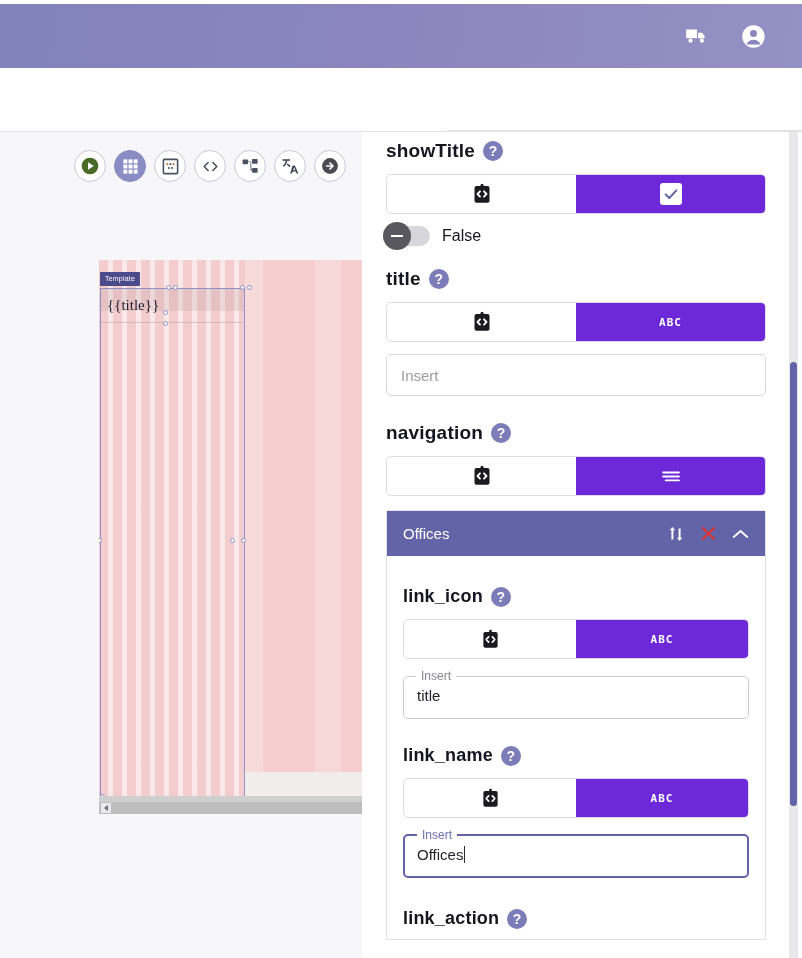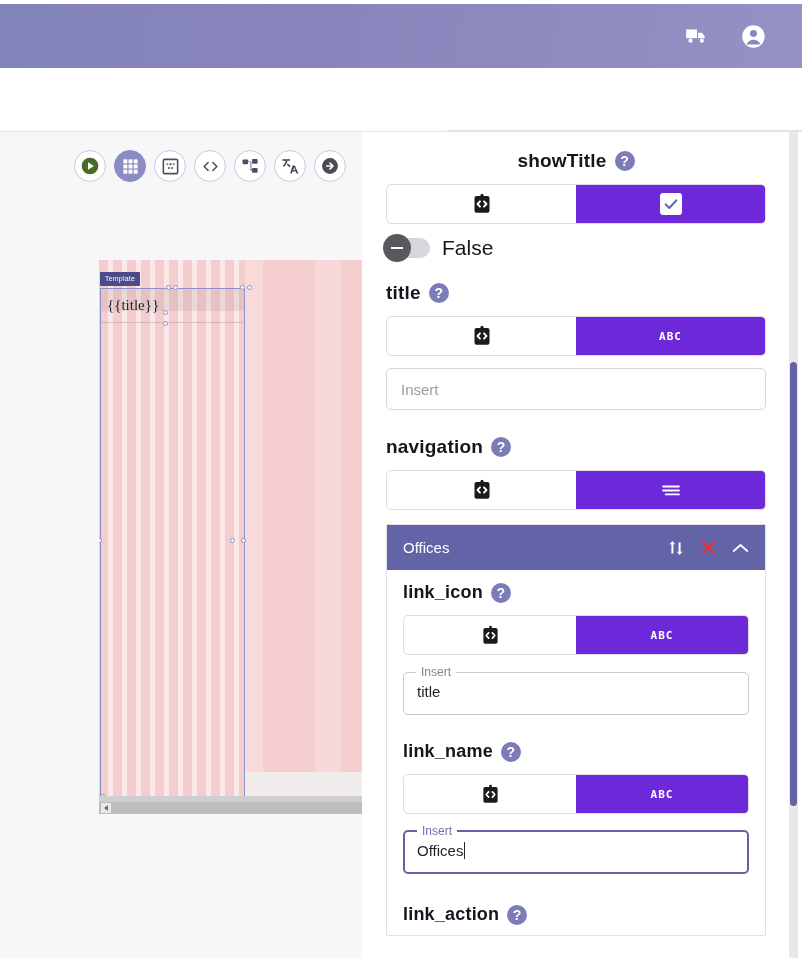--- a/index.html
+++ b/index.html
@@ -172,21 +172,21 @@
   .toggle {
     position: relative; width: 44px; height: 20px; border-radius: 10px;
     background: #d6d6db; cursor: pointer;
   }
   .toggle .knob {
     position: absolute; left: -3px; top: -4px; width: 28px; height: 28px;
     border-radius: 50%; background: #58585e;
     display: flex; align-items: center; justify-content: center;
   }
   .toggle .knob i { width: 12px; height: 2px; background: #ffffff; display: block; }
-  .toggle-text { font-size: 21px; color: #16161c; }
+  .toggle-text { font-size: 16px; color: #16161c; }
 
   .plain-input {
     width: 100%; height: 42px; margin-top: 12px;
     border: 1px solid #d5d5dc; border-radius: 5px;
     padding: 0 14px; font-size: 15px; color: #1d1d26;
     background: #ffffff; font-family: "Liberation Sans", sans-serif;
   }
   .plain-input::placeholder { color: #9a9aa4; }
 
   
@@ -214,21 +214,21 @@
   
   .acc { margin-top: 14px; border: 1px solid #e0e0e6; border-radius: 2px; background: #fff; }
   .acc-head {
     height: 45px; background: #6264a7;
     display: flex; align-items: center; justify-content: space-between;
     padding: 0 16px 0 16px; cursor: pointer;
   }
   .acc-title { color: #ffffff; font-size: 15px; }
   .acc-actions { display: flex; align-items: center; gap: 14px; }
   .acc-actions span { cursor: pointer; display: flex; align-items: center; }
-  .acc-body { padding: 12px 16px 10px 16px; }
+  .acc-body { padding: 18px 16px 10px 16px; margin-top: 12px; }
   .acc-body .prop-label { font-size: 18px; }
   .spacer-24 { height: 26px; }
 
   .mt28 { margin-top: 26px; }
   .mt22 { margin-top: 22px; }
 
   
   .vscroll {
     position: absolute; left: 790px; top: 362px; width: 7px; height: 444px;
     background: #6264a7; border-radius: 4px;
@@ -358,21 +358,21 @@
       <div class="arrow">
           <i></i>
         </div>
     </div>
   </div>
 
   <div class="rightpane">
     <div class="panel-inner">
 
       
-      <div class="prop-label" style="margin-top:18px;justify-content:center;">
+      <div class="prop-label" style="margin-top:8px;">
         <span>showTitle</span>
         <span class="help">?</span>
       </div>
       <div class="seg">
         <div class="half">
           <svg width="20" height="22" viewBox="0 0 24 26">
             <circle cx="12" cy="2.4" r="1.8" fill="#1b1b1f"></circle>
             <rect x="3" y="3.4" width="18" height="20" rx="2.4" fill="#1b1b1f"></rect>
             <path d="M9.6 9.8L6.6 13l3 3.2M14.4 9.8l3 3.2-3 3.2" fill="none" stroke="#ffffff" stroke-width="2.2" stroke-linecap="round" stroke-linejoin="round"></path>
           </svg>

